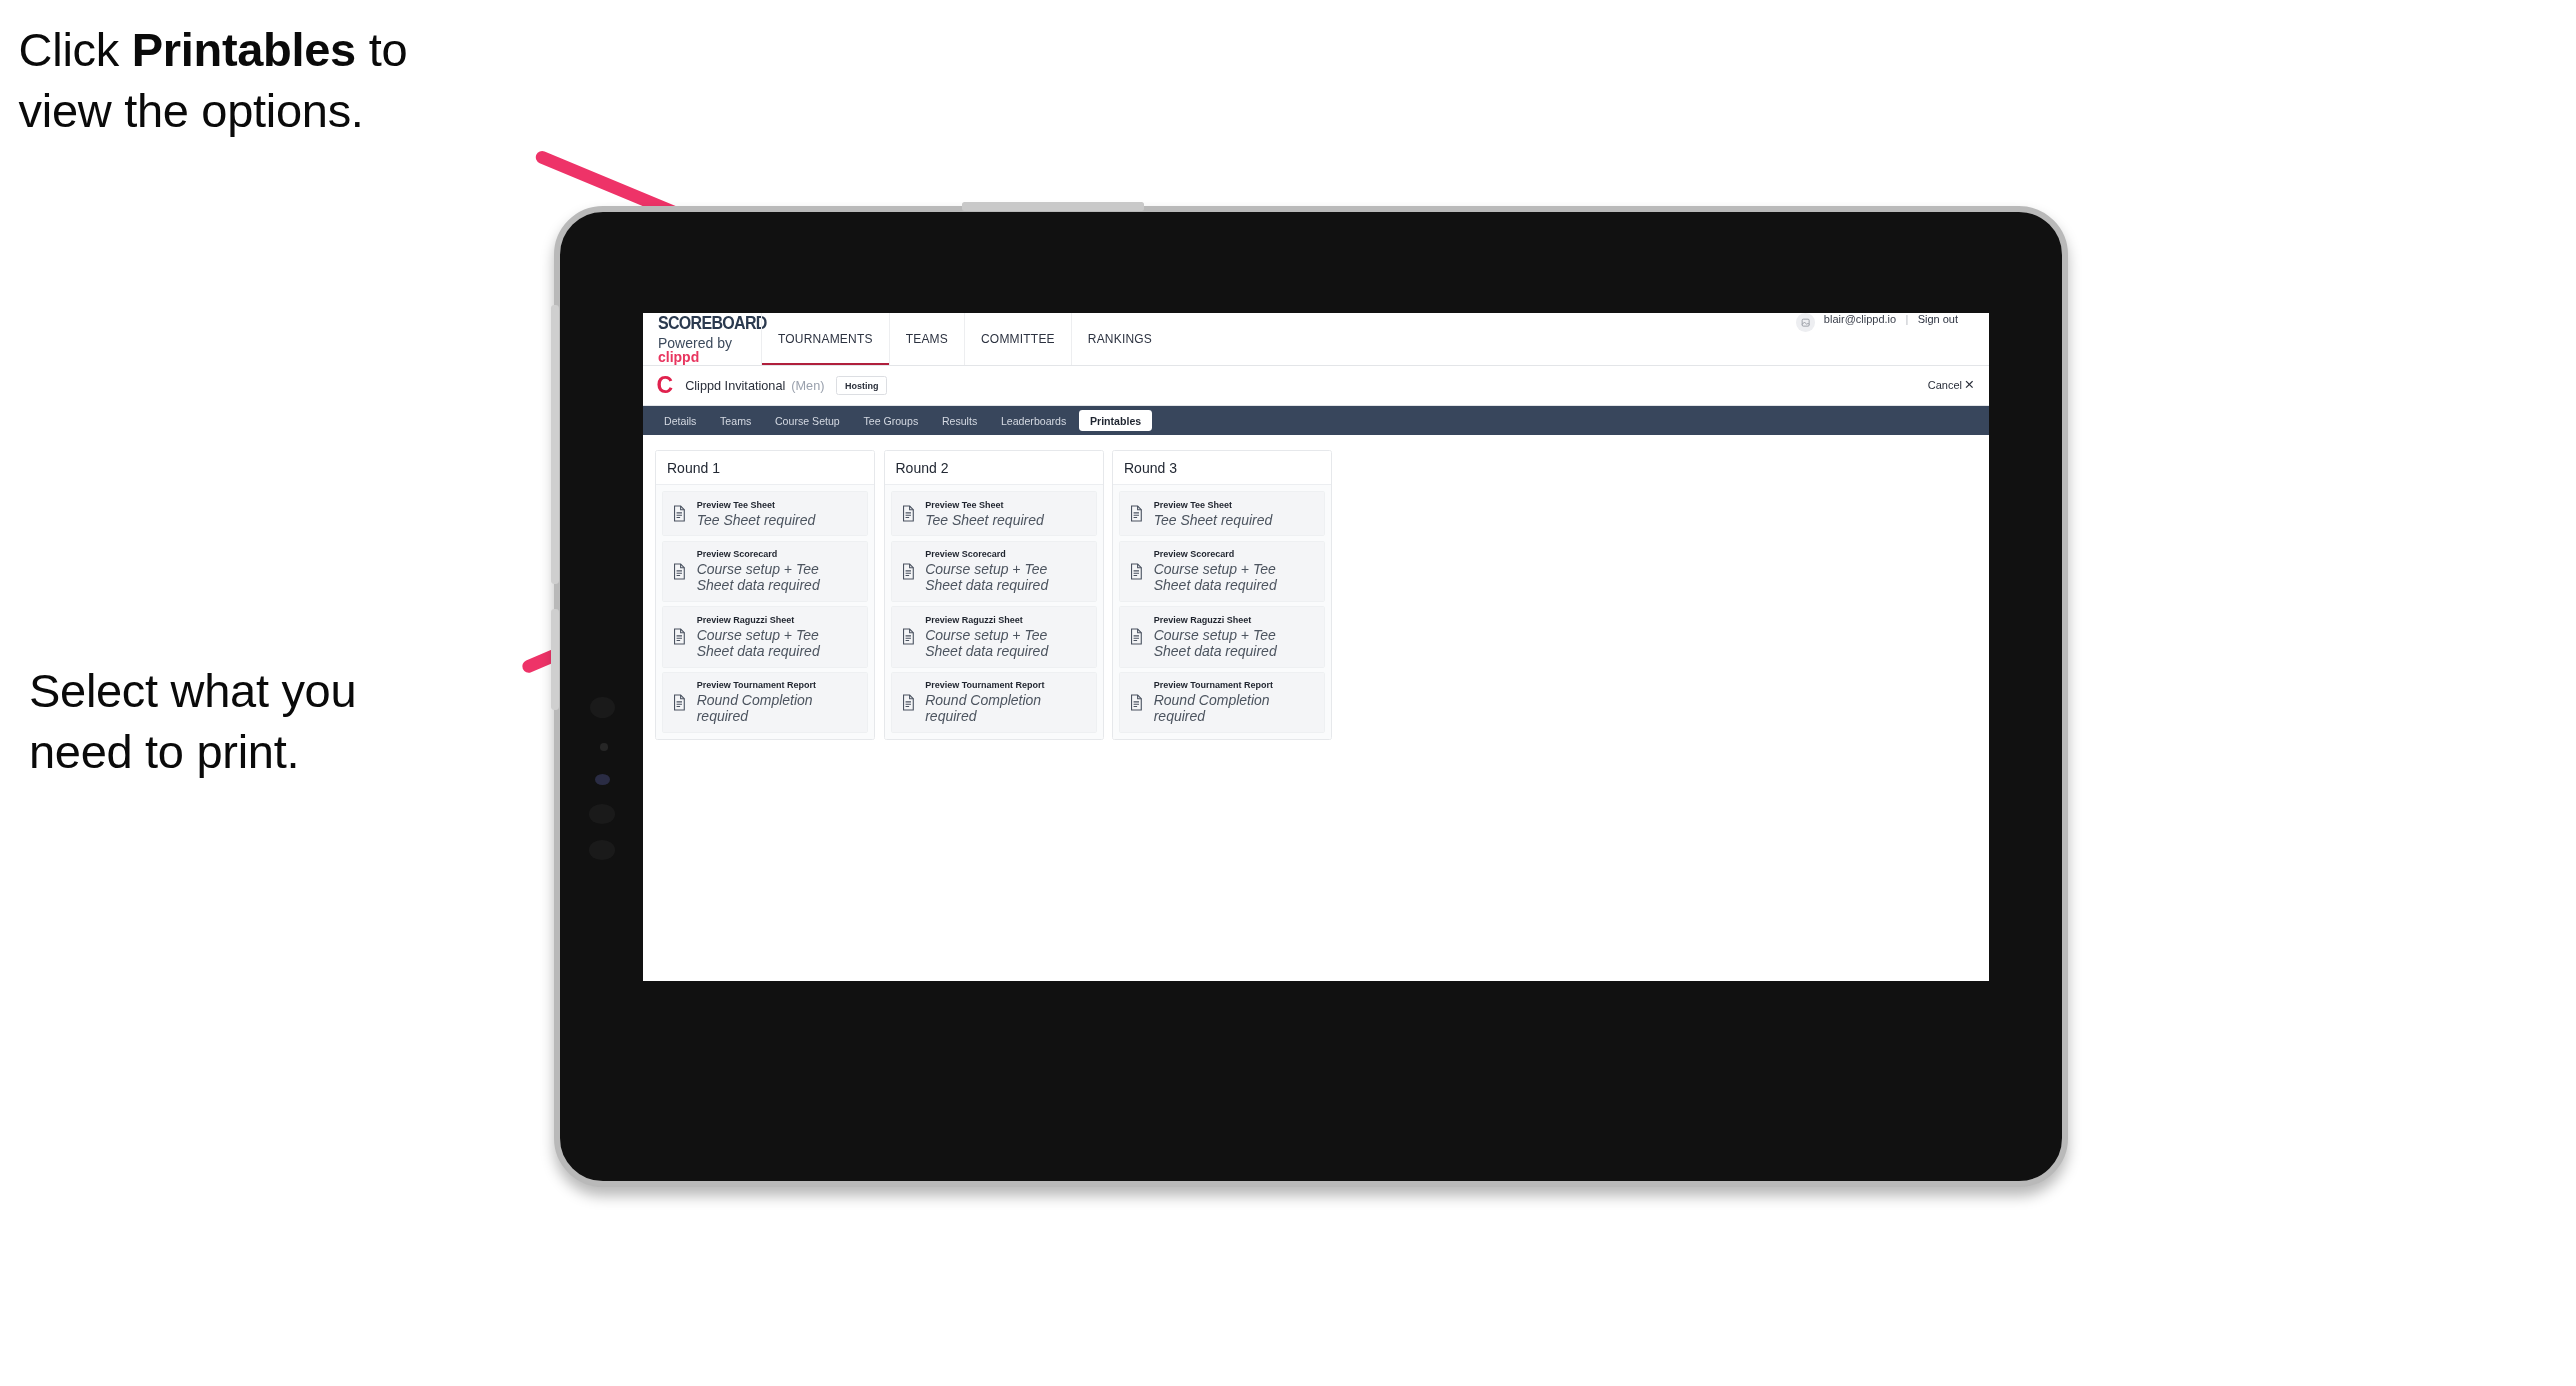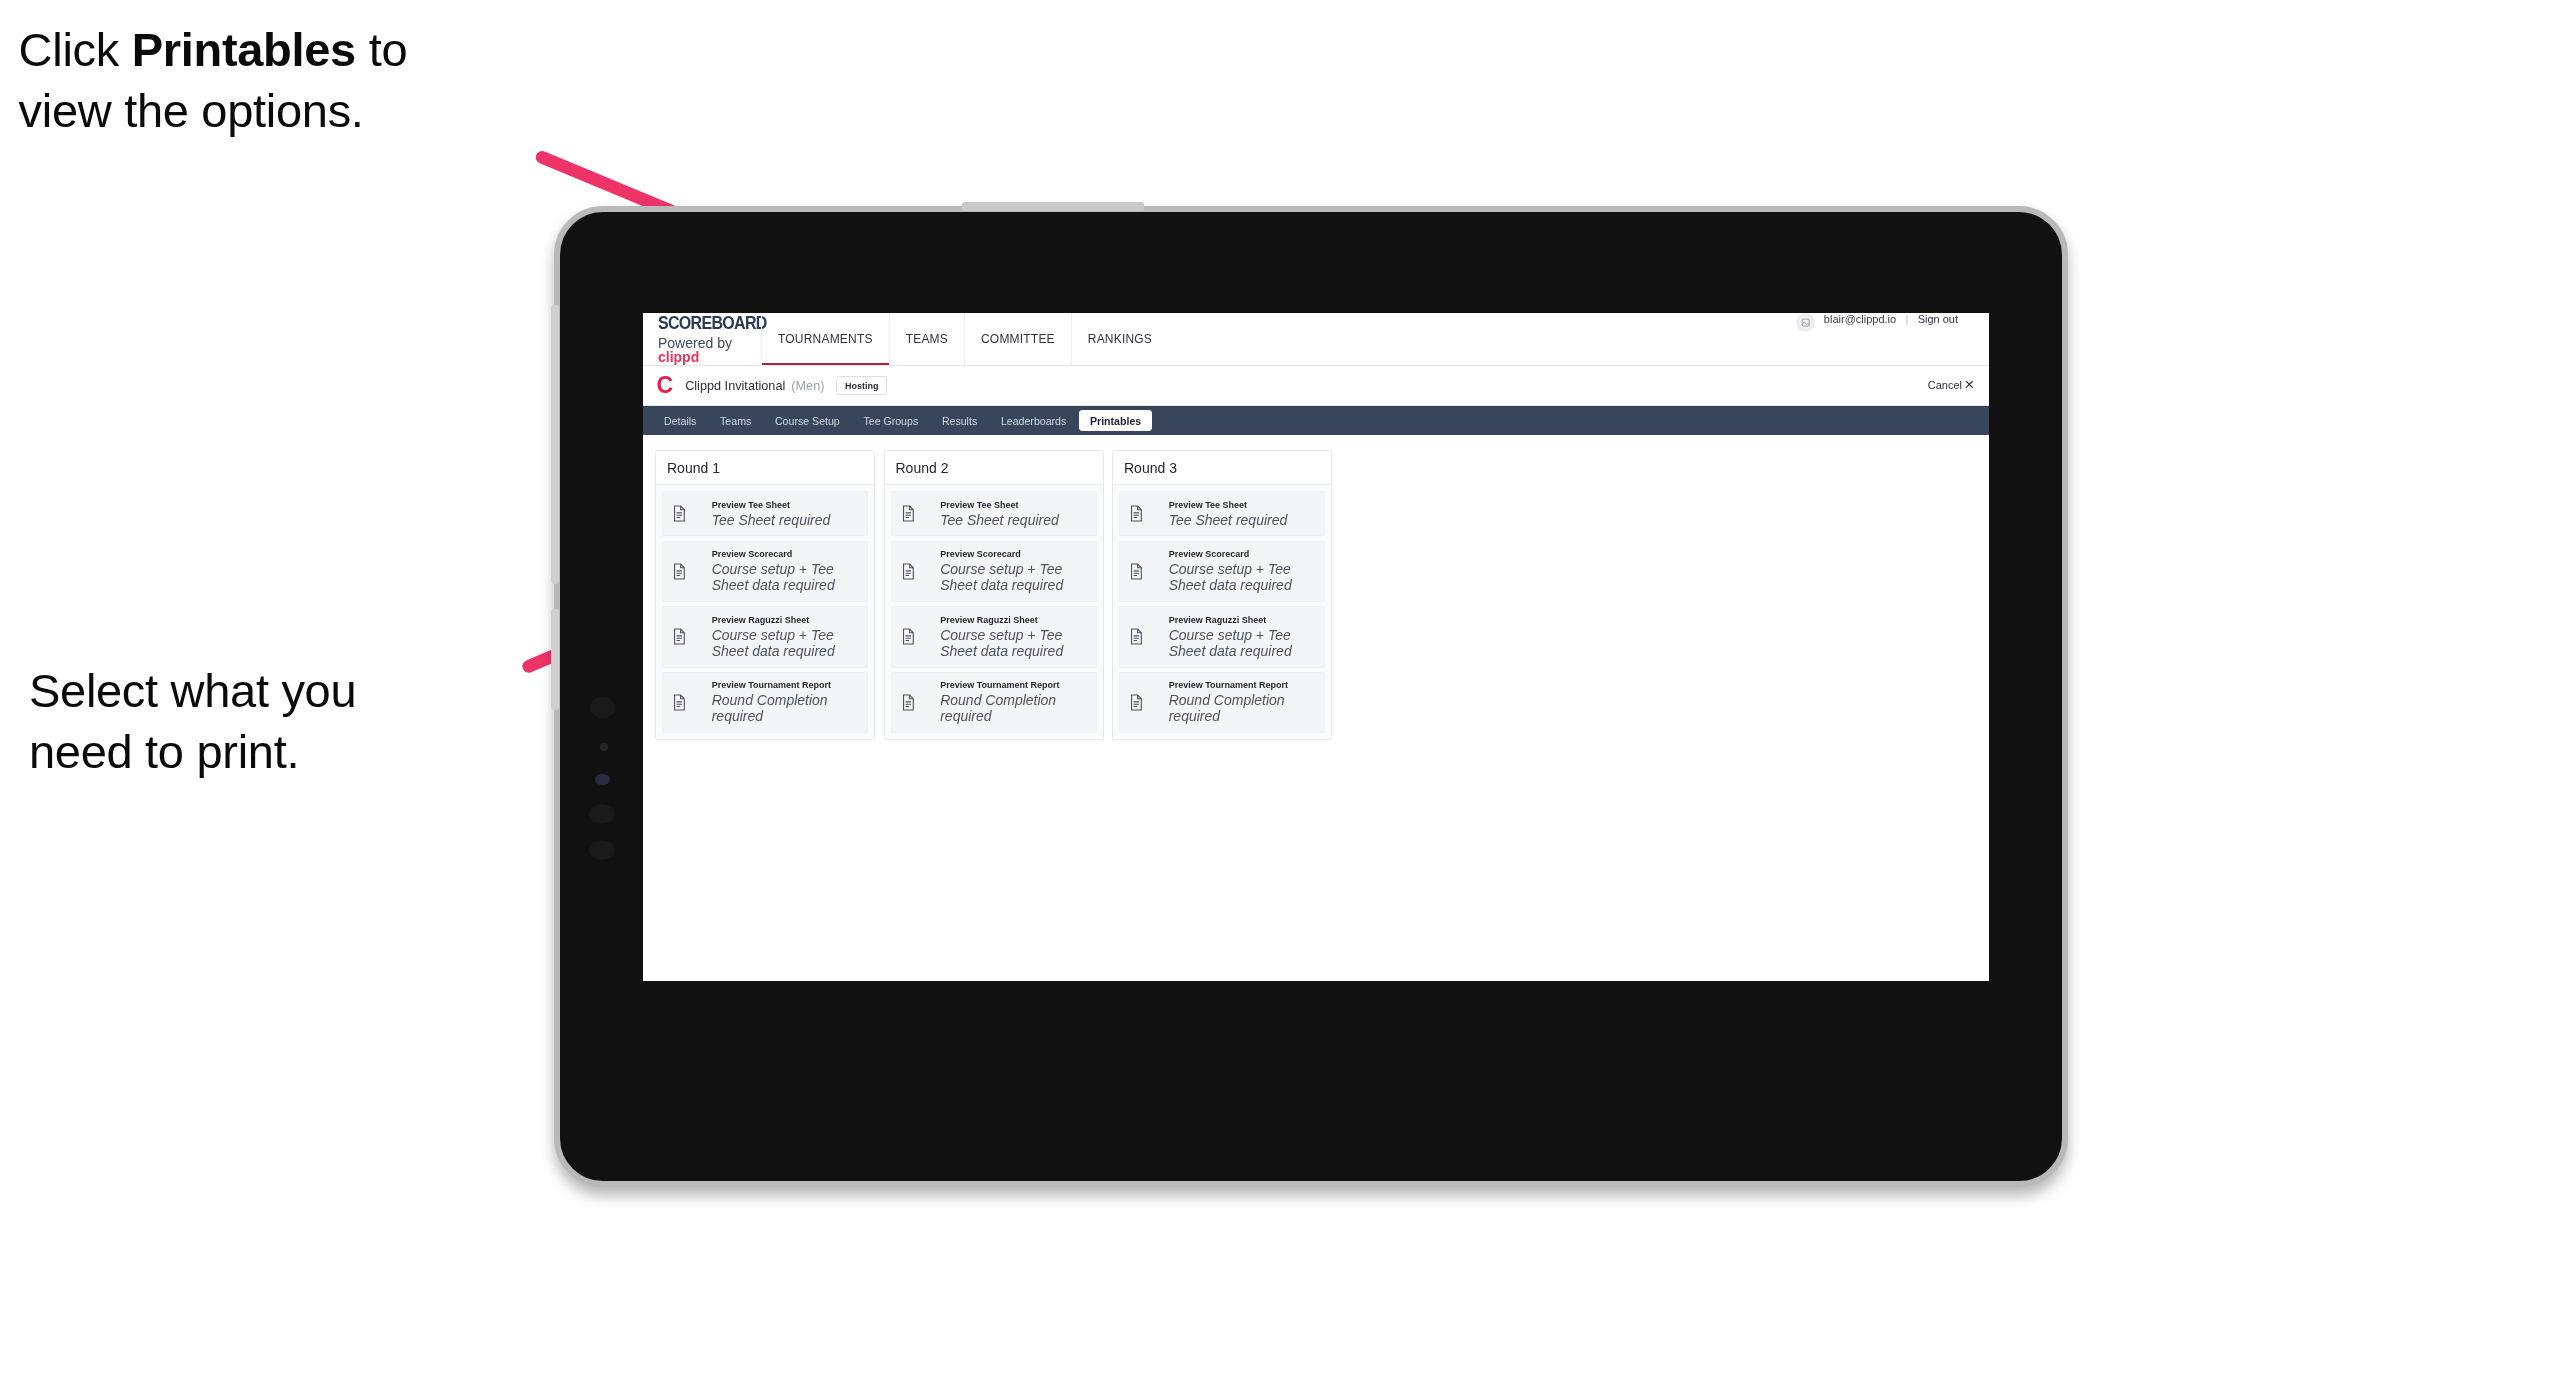--- a/index.html
+++ b/index.html
@@ -144,21 +144,21 @@
   .round-card{
     width:218px;background:#fff;border:0.8px solid #e6e8eb;border-radius:2.5px;
     overflow:hidden;
   }
   .round-head{
     padding:8.5px 11px;font-size:14px;color:#222833;
     border-bottom:0.8px solid #eceef1;background:#fff;
   }
   .round-body{padding:6px;background:#fafbfc;}
   .prt-row{
-    display:flex;align-items:center;gap:25px;
+    display:flex;align-items:center;gap:10px;
     background:#f4f5f7;border:0.8px solid #eef0f2;
     padding:7.6px 9.3px;margin-bottom:4.2px;border-radius:1.7px;
   }
   .prt-row:last-child{margin-bottom:0;}
   .doc-ico{flex:0 0 auto;width:14.4px;height:17px;color:#4a5260;}
   .prt-txt{display:flex;flex-direction:column;gap:1.7px;}
   .prt-title{font-size:9px;font-weight:bold;color:#1f242e;line-height:1.15;}
   .prt-sub{font-size:14px;font-style:italic;color:#4c545f;line-height:1.15;}
 </style>
 </head>

